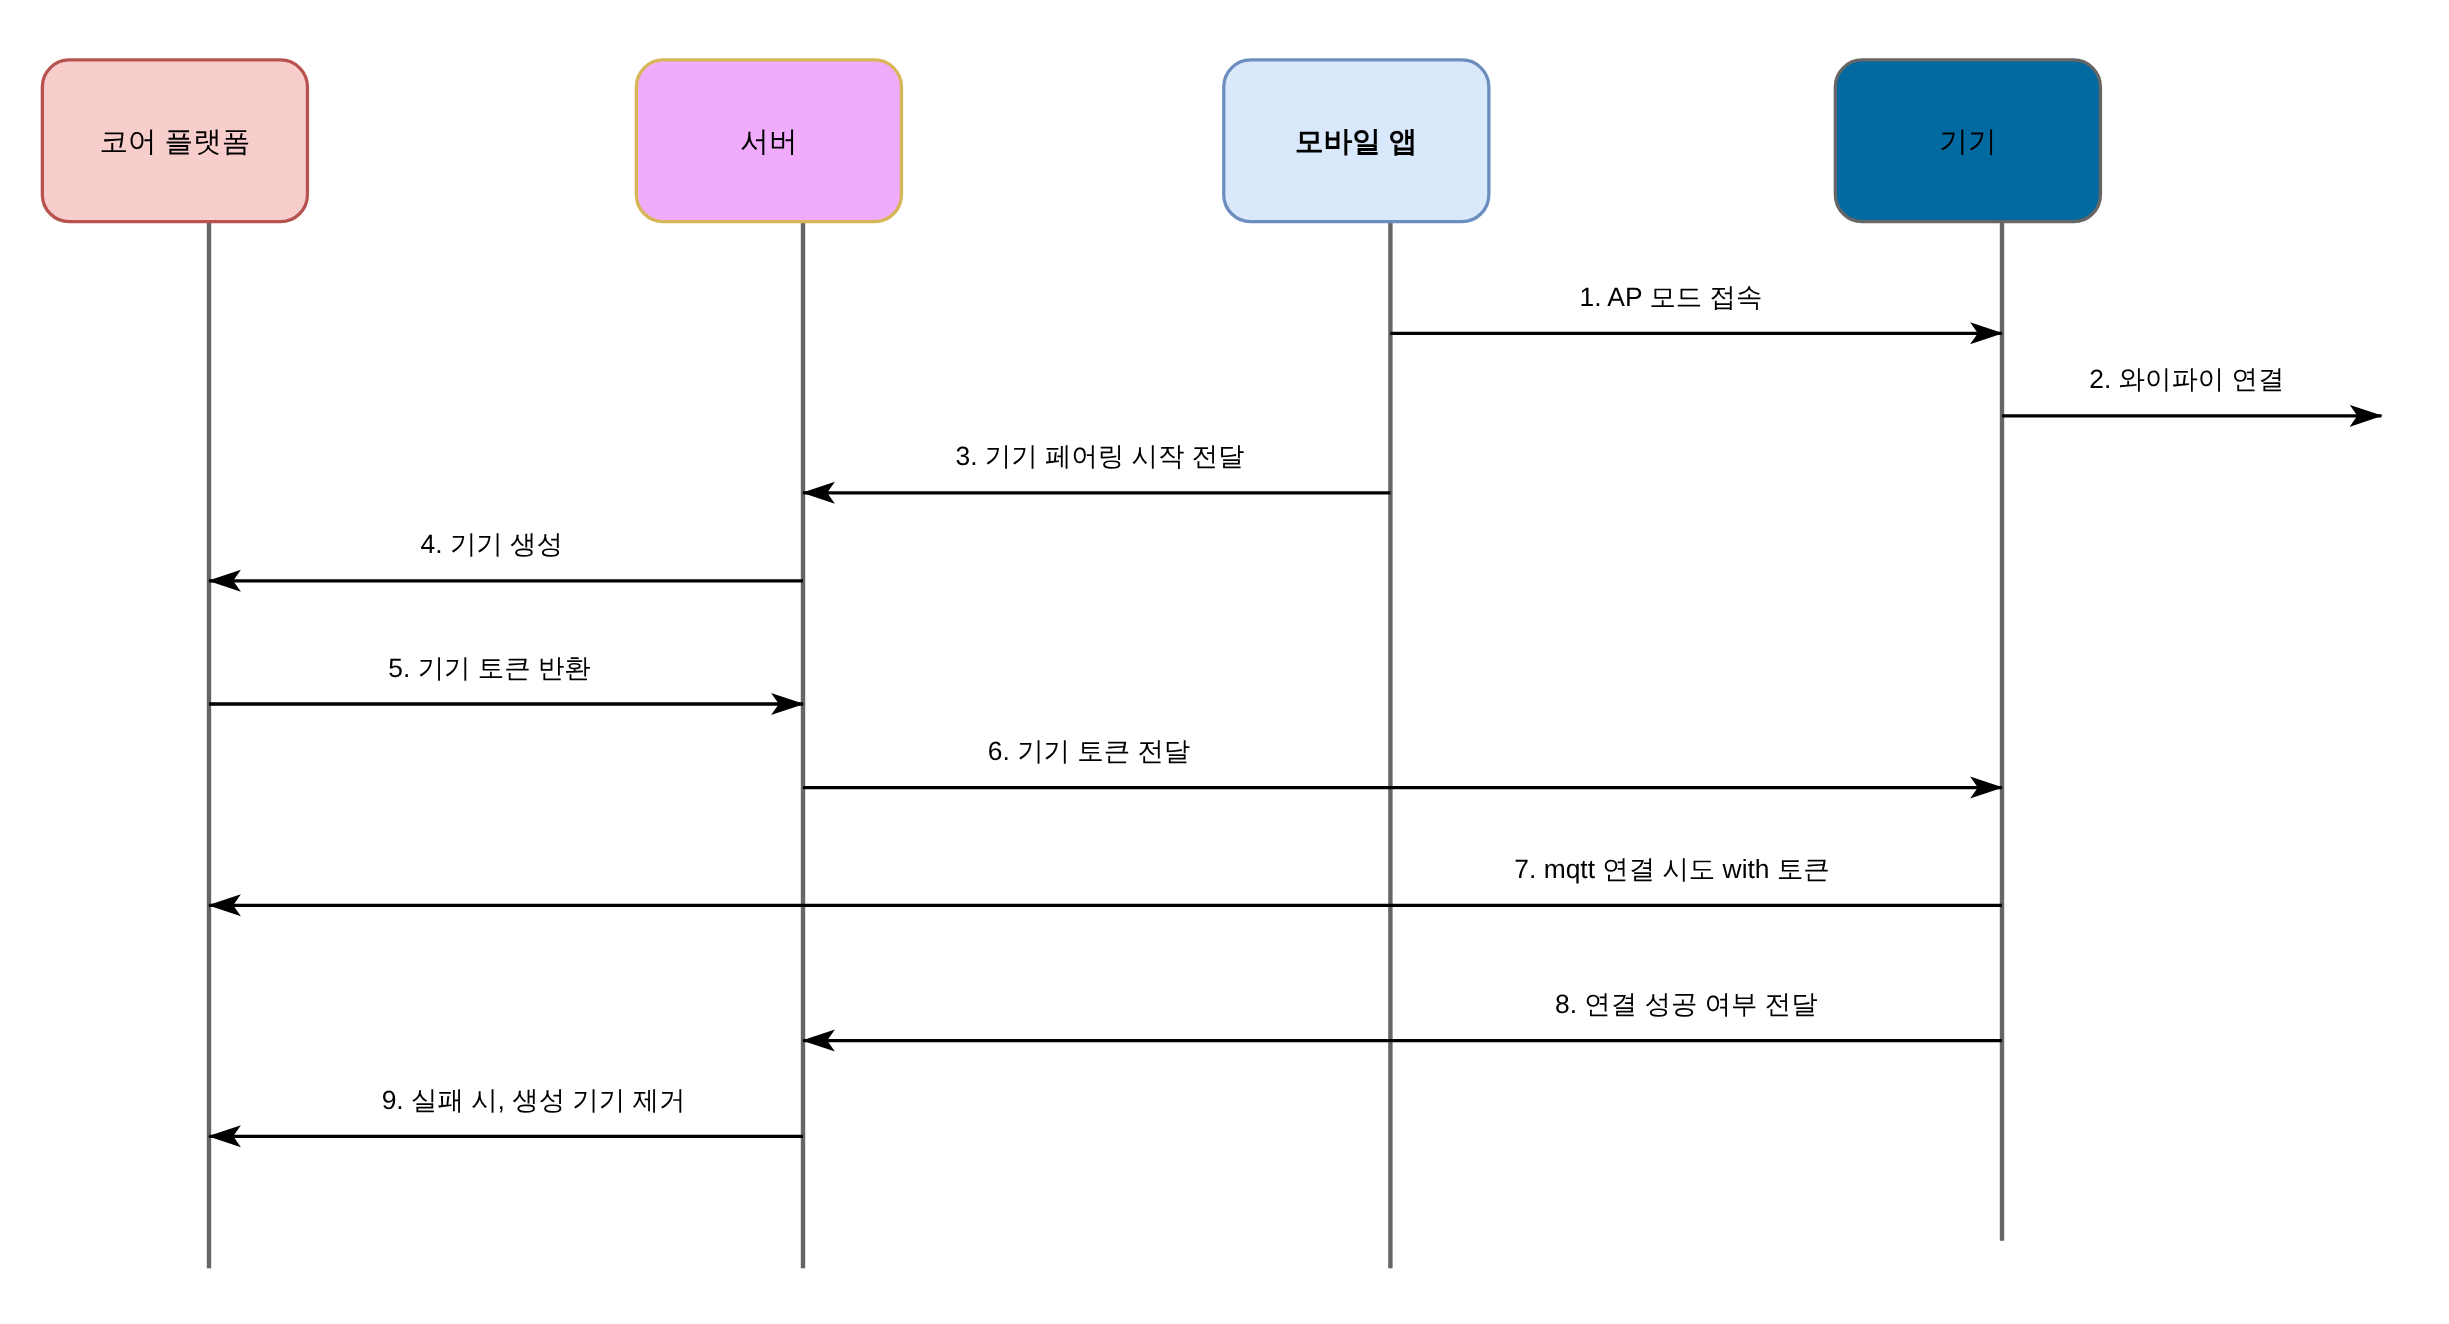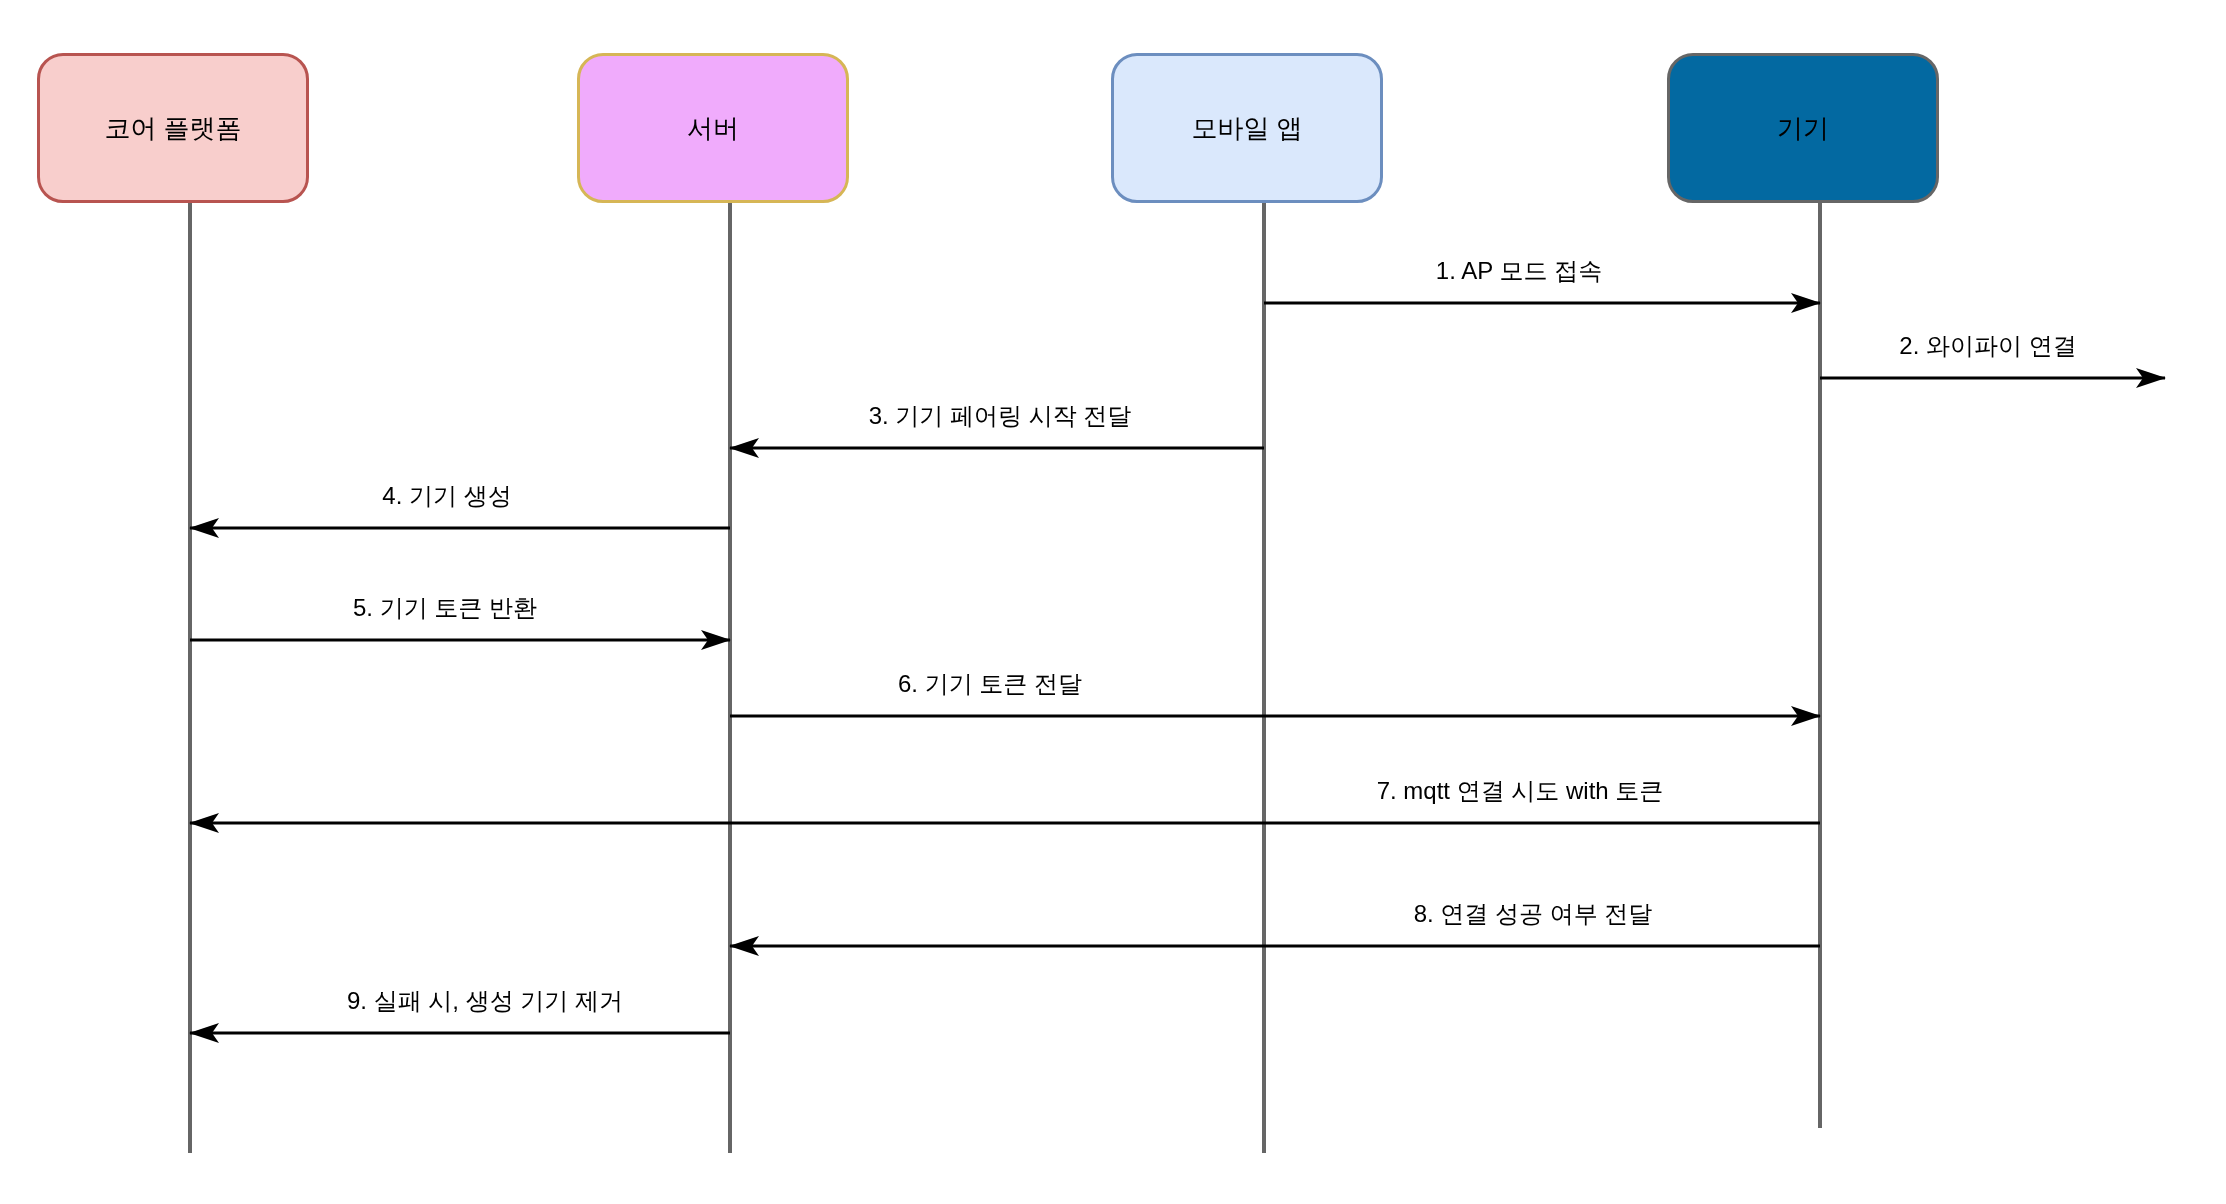--- a/index.html
+++ b/index.html
@@ -24,21 +24,21 @@
     z-index: 2;
   }
   .lifeline {
     position: absolute;
     width: 4px;
     background: #666666;
     z-index: 1;
   }
   .actor-box {
     position: absolute;
-    width: 272px;
+    width: 244px;
     height: 150px;
     box-sizing: border-box;
     border: 3px solid;
     border-radius: 26px;
     display: flex;
     align-items: center;
     justify-content: center;
     z-index: 3;
   }
   .actor-label {
@@ -88,21 +88,21 @@
       <div class="lifeline" style="left: 1262px; top: 201px; height: 952px;"></div>
       <div class="lifeline" style="left: 1818px; top: 201px; height: 927px;"></div>
     </div>
   <div id="actors">
       <div class="actor-box" style="left: 37px; top: 53px; background: rgb(248, 206, 204); border-color: rgb(184, 84, 80);">
         <span class="actor-label">코어 플랫폼</span>
       </div>
       <div class="actor-box" style="left: 577px; top: 53px; background: #f0abfc; border-color: rgb(214, 182, 86);">
         <span class="actor-label">서버</span>
       </div>
-      <div class="actor-box" style="left: 1111px; top: 53px; background: rgb(218, 232, 252); border-color: rgb(108, 142, 191);">
+      <div class="actor-box" style="left: 1111px; top: 53px; background: rgb(218, 232, 252); border-color: rgb(108, 142, 191); font-weight: bold;">
         <span class="actor-label">모바일 앱</span>
       </div>
       <div class="actor-box" style="left: 1667px; top: 53px; background: #0369a1; border-color: rgb(102, 102, 102);">
         <span class="actor-label">기기</span>
       </div>
     </div>
   <div id="labels">
       <div class="msg-label" style="left: 1519px; top: 255px;">1. AP 모드 접속</div>
       <div class="msg-label" style="left: 1988px; top: 330px;">2. 와이파이 연결</div>
       <div class="msg-label" style="left: 1000px; top: 400px;">3. 기기 페어링 시작 전달</div>

